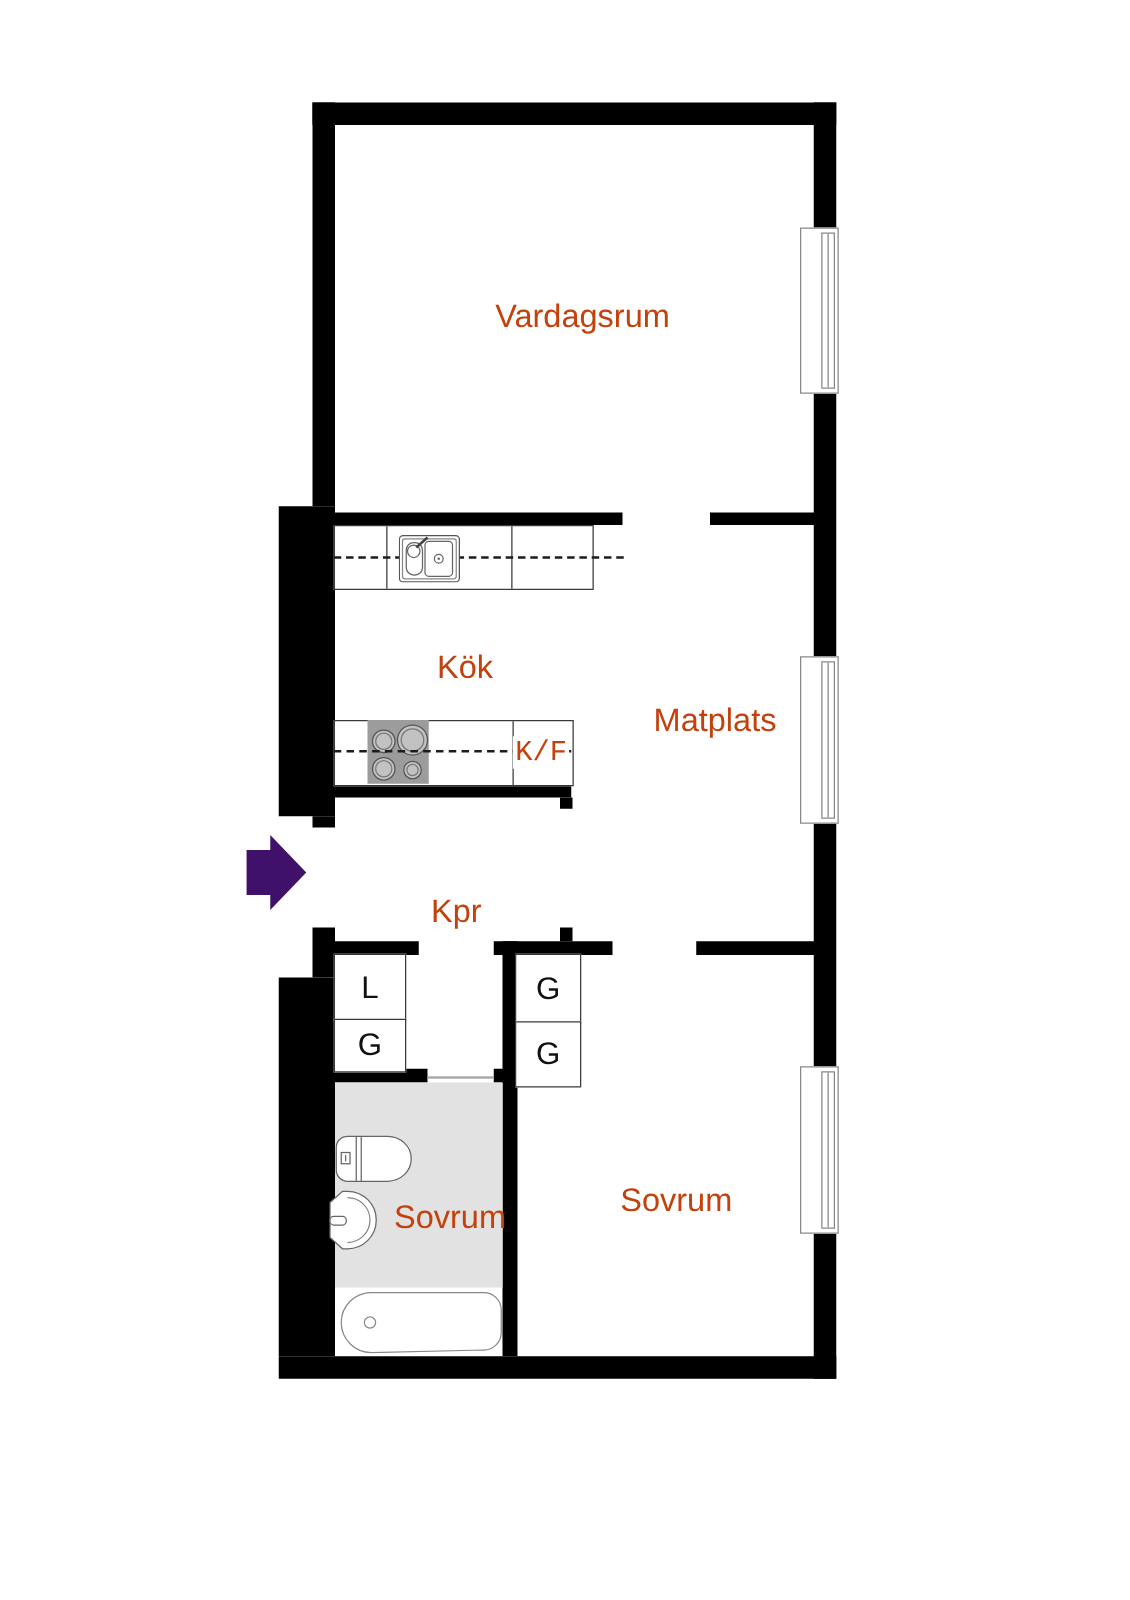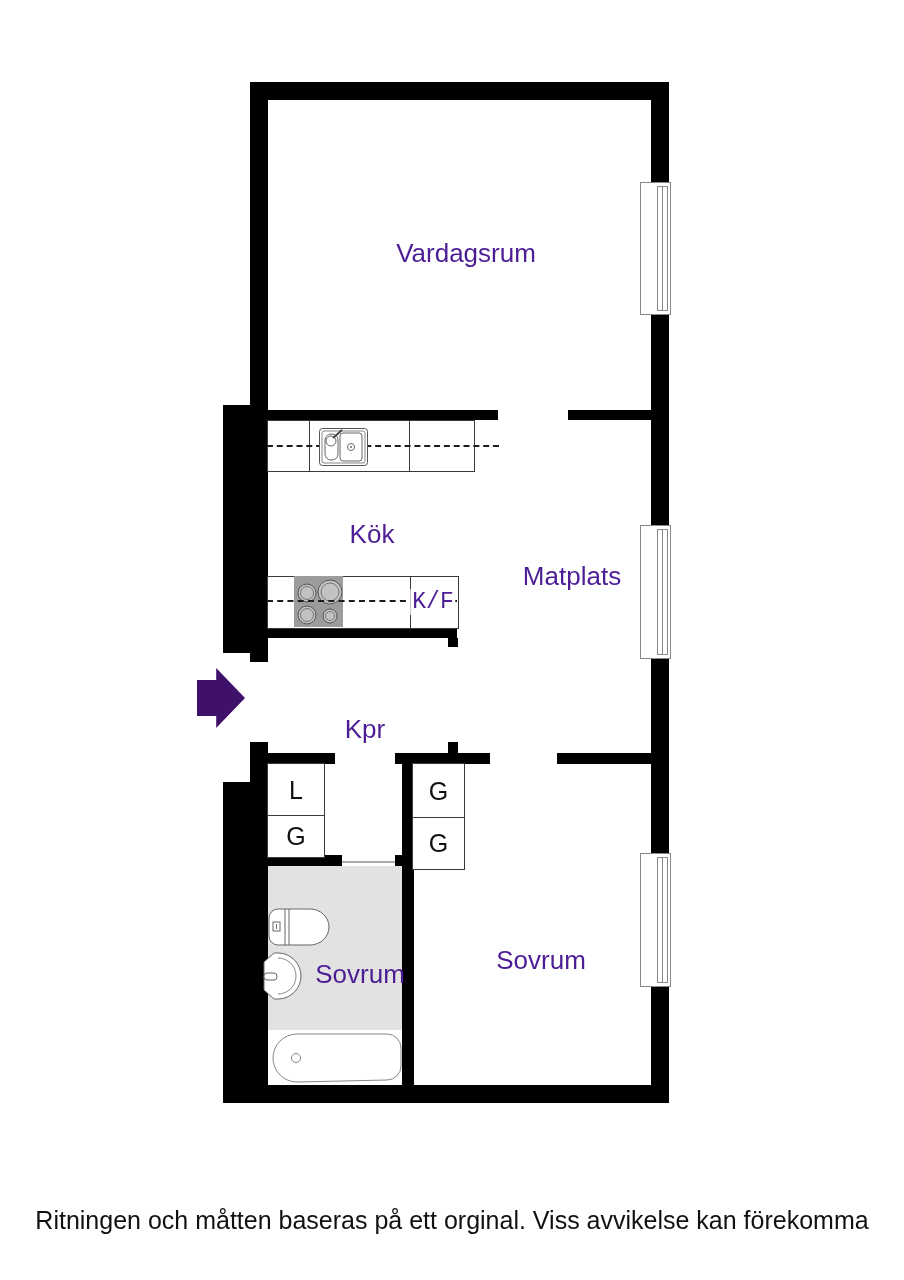--- a/index.html
+++ b/index.html
@@ -1,19 +1,19 @@
 <!DOCTYPE html>
 <html style="--wall: #000000; --floor-gray: #e2e2e2; --arrow: #40116b; --stove: #9c9c9c;"><head>
 <meta charset="utf-8">
 <style>
   html,body{margin:0;padding:0;background:#fff;}
   body{width:904px;height:1280px;position:relative;font-family:"Liberation Sans",sans-serif;}
   .plan{position:absolute;left:0;top:0;width:904px;height:1280px;}
   .w{position:absolute;background:var(--wall,#000);}
-  .lbl{position:absolute;transform:translate(-50%,-50%);font-size:26px;color:#4c1d95;white-space:nowrap;}
+  .lbl{position:absolute;transform:translate(-50%,-50%);font-size:26px;color:#c2410c;white-space:nowrap;}
   .sm{font-size:23px;font-family:Liberation Mono, monospace;}
   
   .window{position:absolute;left:640px;width:29px;background:#fff;border:1px solid #888;}
   .glass{position:absolute;left:16px;top:3px;bottom:3px;width:9px;border:1px solid #888;background:#fff;}
   .glass-mid{position:absolute;left:4px;top:0;bottom:0;width:1px;background:#888;}
   
   .counter{position:absolute;background:#fff;border:1px solid #3a3a3a;}
   .vline{position:absolute;top:0;bottom:0;width:1px;background:#3a3a3a;}
   .dash{position:absolute;border-top:2px dashed #1c1c1c;height:0;}
   .stove{position:absolute;left:294px;top:576px;width:49px;height:51px;background:var(--stove,#9c9c9c);}
@@ -138,15 +138,14 @@
 
   <div class="arrow"></div>
 
   <span class="lbl" style="left:466px;top:253px;">Vardagsrum</span>
   <span class="lbl" style="left:372px;top:534px;">Kök</span>
   <span class="lbl" style="left:572px;top:576px;">Matplats</span>
   <span class="lbl" style="left:365px;top:729px;">Kpr</span>
   <span class="lbl" style="left:541px;top:960px;">Sovrum</span>
   <span class="lbl" style="left:360px;top:974px;">Sovrum</span>
 
-  <div class="disclaimer">Ritningen och måtten baseras på ett orginal. Viss avvikelse kan förekomma</div>
 
 </div>
 
 </body></html>

